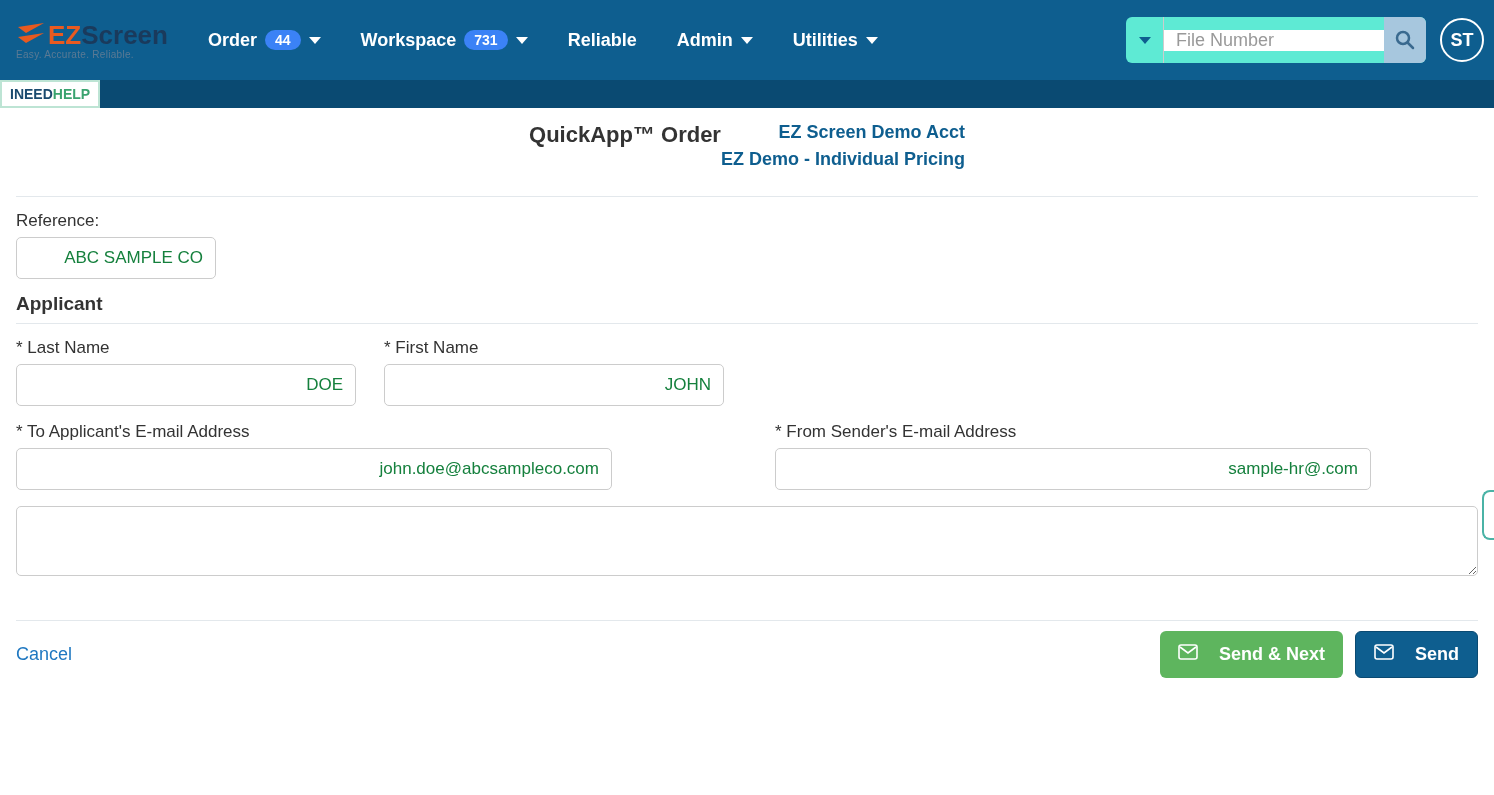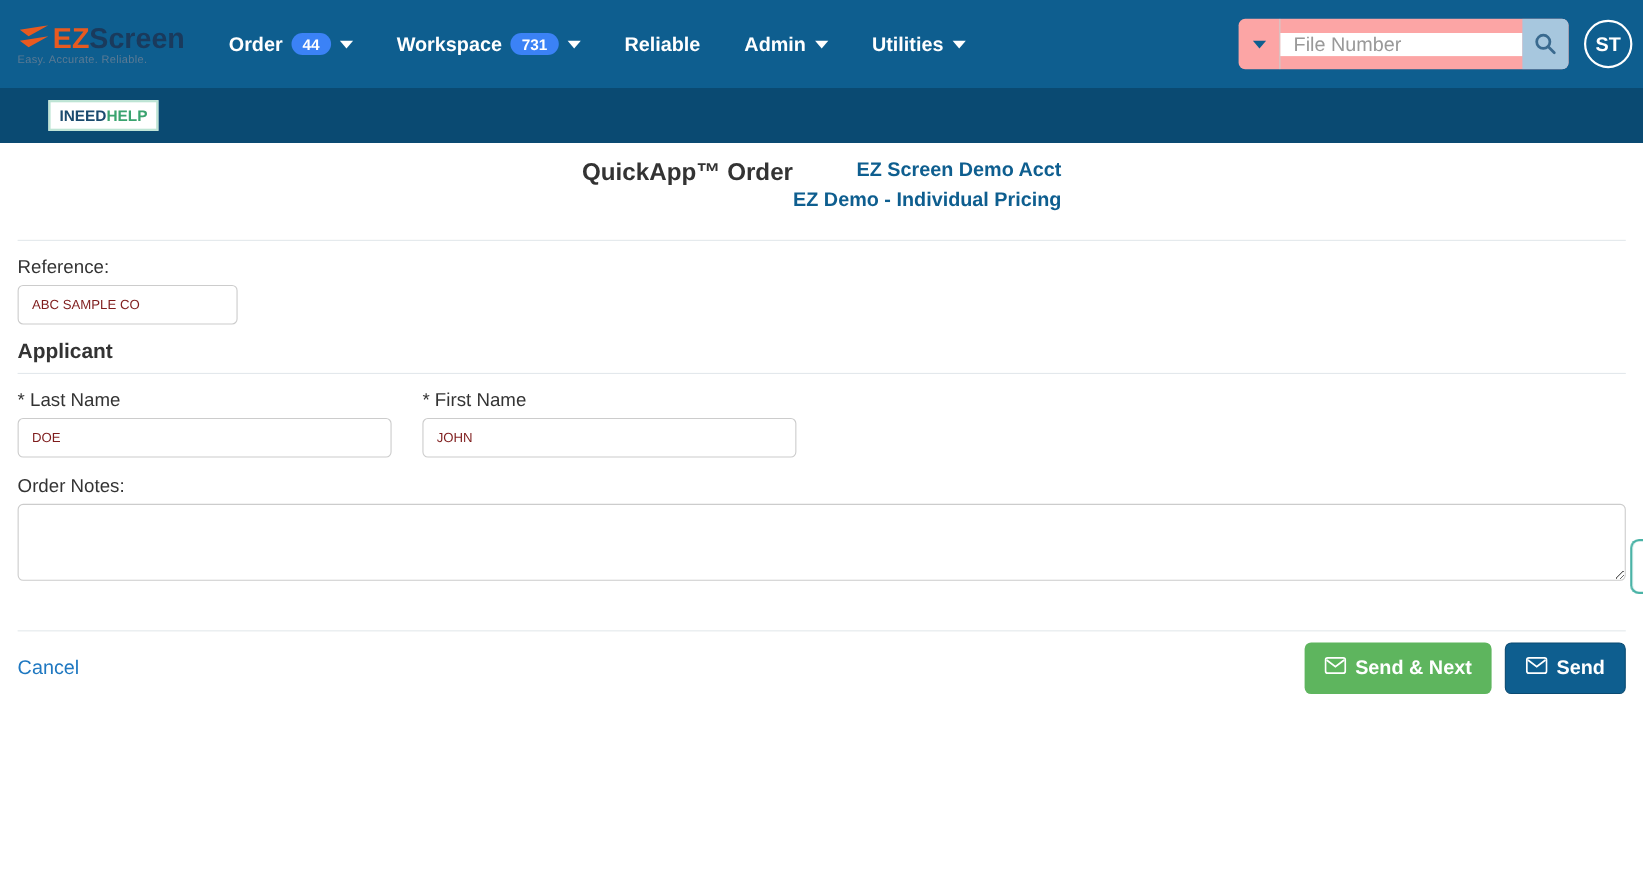--- a/index.html
+++ b/index.html
@@ -13,62 +13,62 @@
     .logo-text { font-size: 26px; font-weight: 700; }
     .logo-ez { color: #e85a20; }
     .logo-screen { color: #1a3a5c; }
     .logo-sub { font-size: 10px; color: #5b7a94; margin-top: -2px; letter-spacing: 0.3px; }
     
     .nav { display: flex; align-items: center; gap: 40px; flex: 1; }
     .nav-item { color: #fff; font-weight: 600; font-size: 18px; display: flex; align-items: center; gap: 8px; cursor: pointer; justify-content: center; }
     .badge { background: #3b82f6; color: #fff; border-radius: 11px; padding: 2px 10px; font-size: 14px; font-weight: 700; }
     .chevron { width: 0; height: 0; border-left: 6px solid transparent; border-right: 6px solid transparent; border-top: 7px solid #fff; }
     
-    .search-wrap { display: flex; align-items: center; background: #fca5a5; border-radius: 6px; height: 46px; overflow: hidden; }
+    .search-wrap { display: flex; align-items: center; background: #5eead4; border-radius: 6px; height: 46px; overflow: hidden; }
     .search-select { width: 38px; display: flex; align-items: center; justify-content: center; border-right: 1px solid #ccc; height: 100%; cursor: pointer; }
     .sel-chev { width: 0; height: 0; border-left: 6px solid transparent; border-right: 6px solid transparent; border-top: 7px solid #0e5e8f; }
     .search-input { border: none; outline: none; font-size: 18px; padding: 0 12px; width: 220px; color: #555; }
     .search-input::placeholder { color: #999; }
     .search-btn { background: #a7c7de; width: 42px; height: 100%; display: flex; align-items: center; justify-content: center; cursor: pointer; }
     
     .avatar { width: 44px; height: 44px; border: 2px solid #fff; border-radius: 50%; color: #fff; display: flex; align-items: center; justify-content: center; font-size: 18px; font-weight: 600; margin-left: 14px; cursor: pointer; }
     
     
-    .subbar { background: #0a4a72; height: 50px; display: flex; align-items: center; padding-left: 44px; }
+    .subbar { background: #0a4a72; height: 28px; display: flex; align-items: center; }
     .help-badge { background: #fff; padding: 4px 8px; font-weight: 700; font-size: 14px; border: 2px solid #bde4d4; cursor: pointer; }
     .help-1 { color: #1a4a6e; }
     .help-2 { color: #3aa36f; }
     
     
     .content { padding: 14px 16px 40px; }
     .header-row { display: flex; justify-content: center; align-items: flex-start; margin-bottom: 20px; }
     .page-title { font-size: 22px; font-weight: 700; color: #333; }
     .account-links { text-align: right; }
     .account-link { color: #0e5e8f; font-weight: 700; font-size: 18px; display: block; margin-bottom: 6px; cursor: pointer; }
     
     hr.sep { border: none; border-top: 1px solid #e3e8ec; margin: 8px 0 14px; }
     
     .field-label { font-size: 17px; color: #333; margin-bottom: 6px; display: block; }
-    .input { border: 1px solid #ccc; border-radius: 5px; padding: 10px 12px; font-size: 12px; color: #7f1d1d; width: 100%; }
+    .input { border: 1px solid #ccc; border-radius: 5px; padding: 10px 12px; font-size: 17px; color: #15803d; width: 100%; text-align: right; }
     
     .ref-input { width: 200px; }
     
     .section-title { font-size: 19px; font-weight: 700; color: #333; margin-top: 14px; margin-bottom: 6px; }
     
     .row { display: flex; gap: 28px; margin-bottom: 16px; flex-wrap: wrap; }
     .col-name { width: 340px; }
     .col-email { width: 596px; }
     .col-email-right { margin-left: 135px; width: 596px; }
     
     textarea.input { height: 70px; resize: both; }
     
     .footer { display: flex; justify-content: space-between; align-items: center; padding-top: 10px; border-top: 1px solid #e3e8ec; margin-top: 40px; }
     .cancel-link { color: #1f78c1; font-size: 18px; cursor: pointer; }
     .btn-group { display: flex; gap: 12px; }
-    .btn { border-radius: 6px; padding: 12px 18px; font-size: 18px; font-weight: 600; color: #fff; display: flex; align-items: center; gap: 8px; cursor: pointer; border: none; }
+    .btn { border-radius: 6px; padding: 12px 18px; font-size: 18px; font-weight: 600; color: #fff; display: flex; align-items: center; gap: 21px; cursor: pointer; border: none; }
     .btn-green { background: #5eb55e; }
     .btn-blue { background: #0e5e8f; border: 1px solid #0a4a72; }
 
     .side-tab { position: fixed; right: 0; top: 490px; width: 12px; height: 50px; background: #fff; border: 2px solid #4ab3a6; border-right: none; border-radius: 8px 0 0 8px; }
   </style>
 </head>
 <body>
 
 <div class="topbar">
   <div class="logo">
@@ -155,23 +155,32 @@
     <div class="col-name">
       <label class="field-label">* Last Name</label>
       <input class="input" value="DOE" style="">
     </div>
     <div class="col-name">
       <label class="field-label">* First Name</label>
       <input class="input" value="JOHN" style="">
     </div>
   </div>
 
+  <div class="row">
+    <div class="col-email">
+      <label class="field-label">* To Applicant's E-mail Address</label>
+      <input class="input" value="john.doe@abcsampleco.com" style="">
+    </div>
+    <div class="col-email col-email-right">
+      <label class="field-label">* From Sender's E-mail Address</label>
+      <input class="input" value="sample-hr@.com" style="">
+    </div>
+  </div>
 
   <div>
-    <label class="field-label">Order Notes:</label>
     <textarea class="input" value="" style=""></textarea>
   </div>
 
   <div class="footer">
     <span class="cancel-link">Cancel</span>
     <div class="btn-group">
       <button class="btn btn-green">
         <span><svg width="20" height="16" viewBox="0 0 20 16">
               <rect x="1" y="1" width="18" height="14" rx="2" fill="none" stroke="#fff" stroke-width="1.6"></rect>
               <path d="M2 3 L10 9 L18 3" fill="none" stroke="#fff" stroke-width="1.6"></path>

